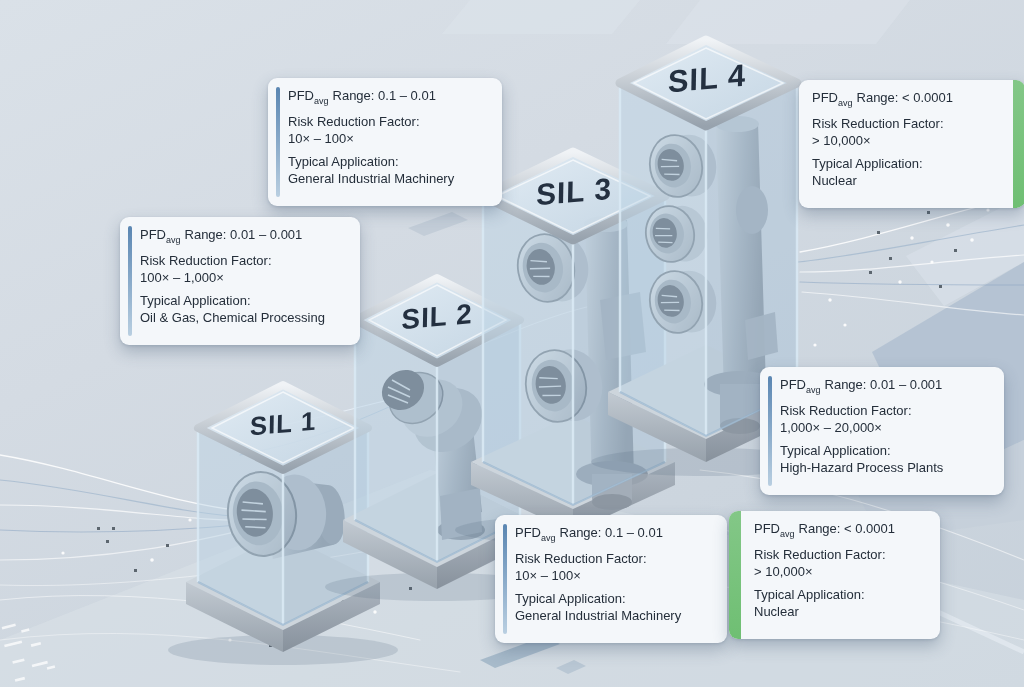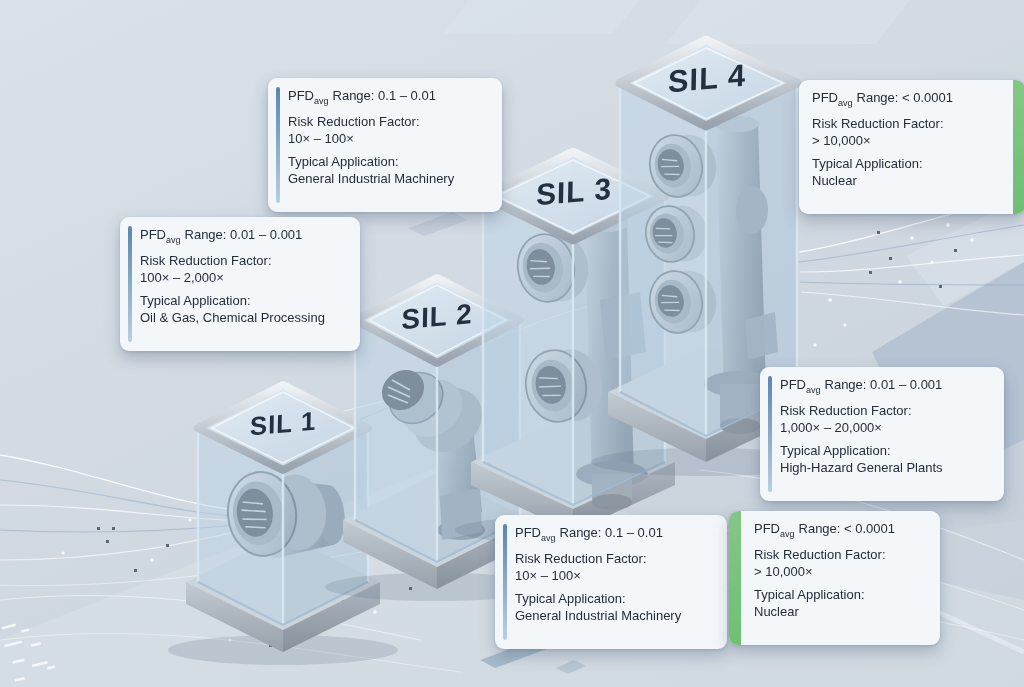--- a/index.html
+++ b/index.html
@@ -12,21 +12,21 @@
   .sil-label{
     position:absolute;z-index:2;
     transform:translate(-50%,-50%) rotate(-5deg) skewX(-6deg);
     font-weight:700;color:#243040;letter-spacing:1px;white-space:nowrap;
   }
   .card{
     position:absolute;z-index:3;
     background:var(--card-bg,#f4f7fa);
     border-radius:9px;
     box-shadow:0 7px 16px rgba(55,80,105,.30),0 1px 3px rgba(55,80,105,.18);
-    padding:10px 8px 17px 20px;
+    padding:10px 8px 11px 20px;
     color:var(--text-dark,#242e3a);
     font-size:13px;line-height:1.28;
   }
   .card p{margin:0 0 7px;white-space:nowrap;}
   .card sub{font-size:9px;}
   .pfd-line .pfd-rest{margin-left:4px;}
   .bar{position:absolute;}
   .bar.blue{left:8px;top:9px;bottom:9px;width:4px;border-radius:2px;
     background:linear-gradient(180deg,var(--accent-blue,#5a86b2) 0%,#b9cfe1 100%);}
   .card.green-left{padding-left:25px;}
@@ -298,36 +298,36 @@
   <div class="card" style="left:268px;top:78px;width:206px">
     <span class="bar blue"></span>
     <p class="pfd-line"><span>PFD</span><sub>avg</sub><span class="pfd-rest">Range: 0.1 – 0.01</span></p>
     <p><span>Risk Reduction Factor:</span><br><span>10× – 100×</span></p>
     <p><span>Typical Application:</span><br><span>General Industrial Machinery</span></p>
   </div>
 
   <div class="card" style="left:120px;top:217px;width:212px">
     <span class="bar blue"></span>
     <p class="pfd-line"><span>PFD</span><sub>avg</sub><span class="pfd-rest">Range: 0.01 – 0.001</span></p>
-    <p><span>Risk Reduction Factor:</span><br><span>100× – 2,000×</span></p>
+    <p><span>Risk Reduction Factor:</span><br><span>100× – 1,000×</span></p>
     <p><span>Typical Application:</span><br><span>Oil &amp; Gas, Chemical Processing</span></p>
   </div>
 
   <div class="card green-right" style="left:799px;top:80px;width:190px">
     <span class="bar green-right"></span>
     <p class="pfd-line"><span>PFD</span><sub>avg</sub><span class="pfd-rest">Range: &lt; 0.0001</span></p>
     <p><span>Risk Reduction Factor:</span><br><span>&gt; 10,000×</span></p>
     <p><span>Typical Application:</span><br><span>Nuclear</span></p>
   </div>
 
   <div class="card" style="left:760px;top:367px;width:216px">
     <span class="bar blue"></span>
     <p class="pfd-line"><span>PFD</span><sub>avg</sub><span class="pfd-rest">Range: 0.01 – 0.001</span></p>
     <p><span>Risk Reduction Factor:</span><br><span>1,000× – 20,000×</span></p>
-    <p><span>Typical Application:</span><br><span>High-Hazard General Plants</span></p>
+    <p><span>Typical Application:</span><br><span>High-Hazard Process Plants</span></p>
   </div>
 
   <div class="card" style="left:495px;top:515px;width:204px">
     <span class="bar blue"></span>
     <p class="pfd-line"><span>PFD</span><sub>avg</sub><span class="pfd-rest">Range: 0.1 – 0.01</span></p>
     <p><span>Risk Reduction Factor:</span><br><span>10× – 100×</span></p>
     <p><span>Typical Application:</span><br><span>General Industrial Machinery</span></p>
   </div>
 
   <div class="card green-left" style="left:729px;top:511px;width:178px">

